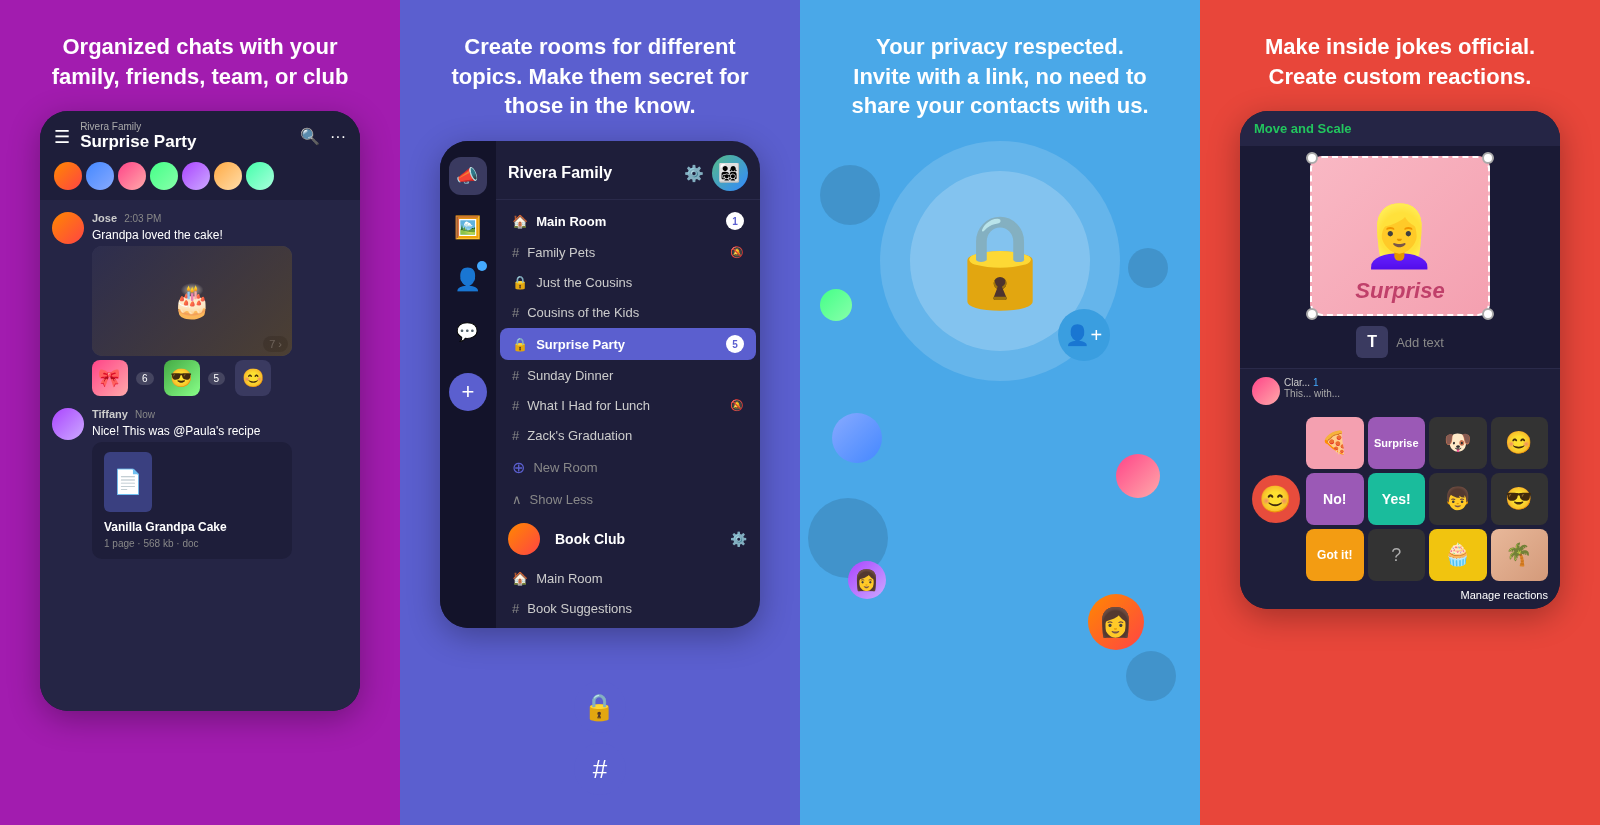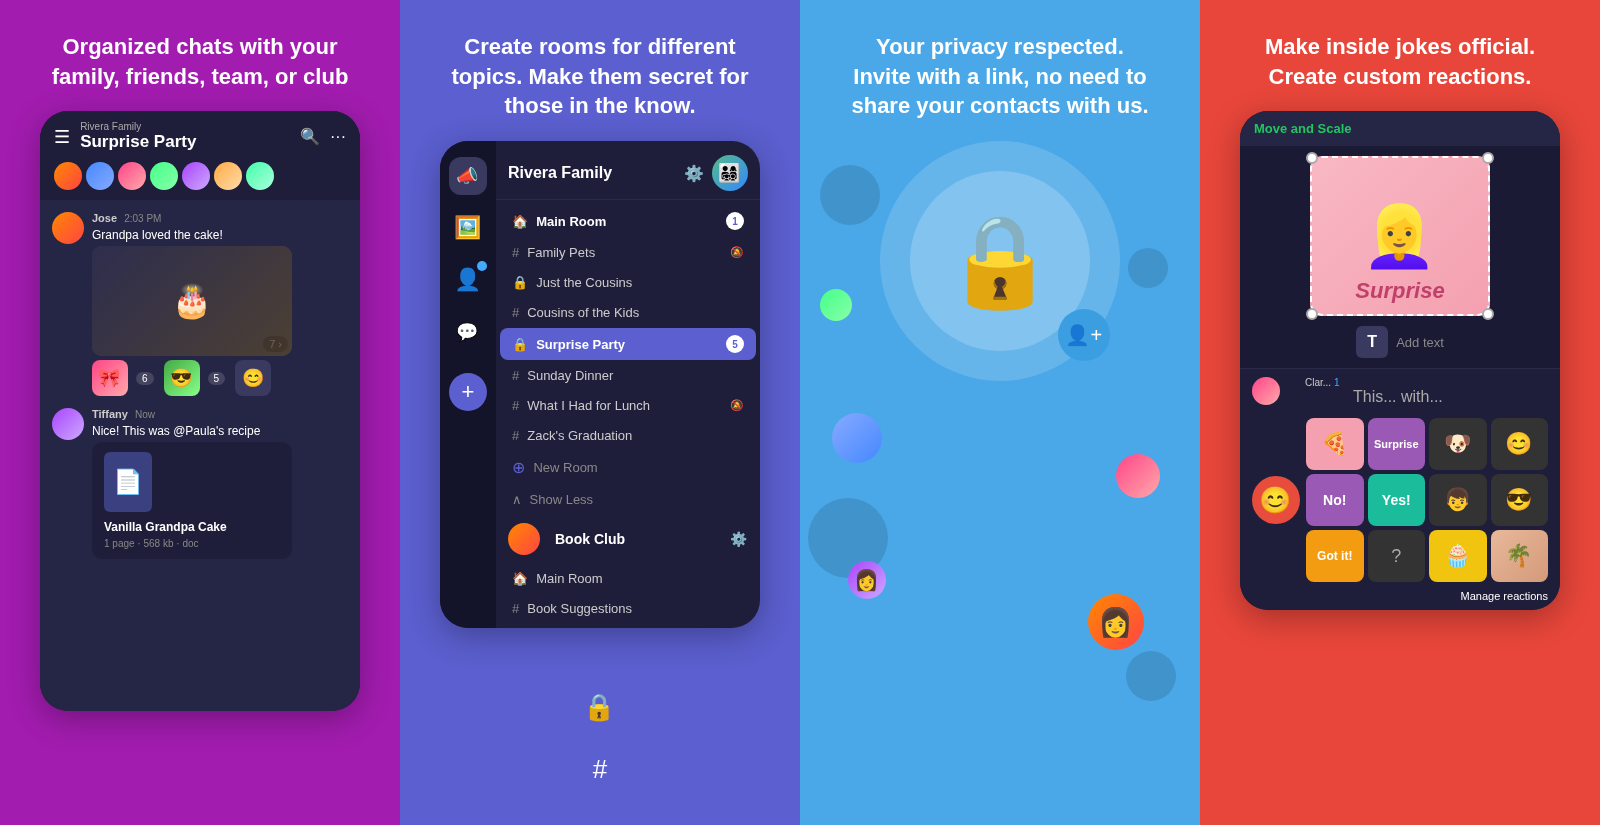--- a/index.html
+++ b/index.html
@@ -590,25 +590,25 @@
       </div>
 
       <div class="p4-text-tool">
         <div class="p4-text-icon">T</div>
         <span style="color:#888;font-size:13px;">Add text</span>
       </div>
     </div>
 
     <div style="position:relative;width:100%;background:#1e1e3a;">
 
-      <div style="padding:8px 12px;border-top:1px solid #2a2a4a;display:flex;align-items:flex-start;gap:25px;">
+      <div style="padding:8px 12px;border-top:1px solid #2a2a4a;display:flex;align-items:flex-start;gap:4px;">
         <div style="width:28px;height:28px;border-radius:50%;background:linear-gradient(135deg,#f48,#faa);flex-shrink:0;"></div>
         <div>
           <div style="color:#ccc;font-size:10px;">Clar... <span style="color:#4af;">1</span></div>
-          <div style="color:#aaa;font-size:16px;margin-left:48px;">This... with...</div>
+          <div style="color:#aaa;font-size:10px;">This... with...</div>
         </div>
       </div>
 
       <div style="display:flex;align-items:center;gap:6px;padding:4px 12px 4px;">
 
         <div style="width:48px;height:48px;border-radius:50%;background:#e74c3c;display:flex;align-items:center;justify-content:center;font-size:26px;flex-shrink:0;">😊</div>
 
         <div class="reaction-grid" style="flex:1;">
           <div class="reaction-cell pink">🍕</div>
           <div class="reaction-cell purple" style="font-size:11px;font-weight:700;color:#fff;">Surprise</div>

